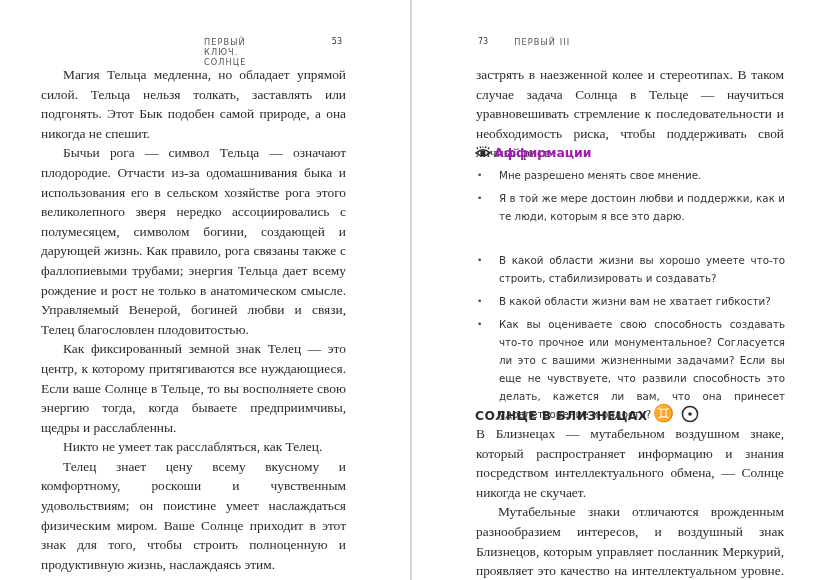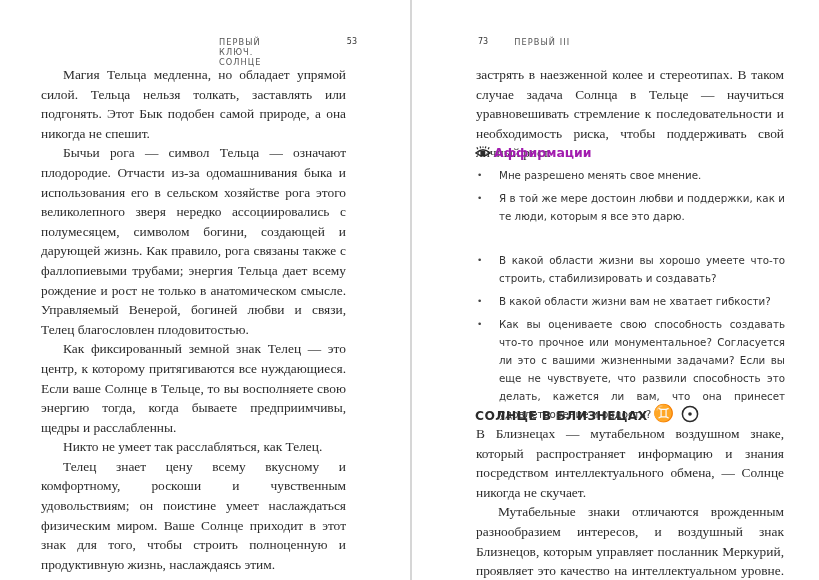--- a/index.html
+++ b/index.html
@@ -16,21 +16,21 @@
       position: absolute; left: 410px; top: 0; width: 2px; height: 580px; background: #d6d6d6;
     }
     .running-head {
       position: absolute; top: 37px;
       font-family: "DejaVu Sans", sans-serif; font-size: 8.2px; letter-spacing: 1.1px;
       color: #555;
     }
     .running-head .num {
       font-family: "DejaVu Sans", sans-serif; font-weight: normal; font-size: 8px; color: #333; letter-spacing: 0;
     }
-    .rh-left { left: 219px; width: 138px; display: flex; justify-content: center; gap: 48px; }
+    .rh-left { left: 204px; width: 138px; display: flex; justify-content: center; gap: 48px; }
     .rh-right { left: 66px; display: flex; gap: 26px; }
     .body-text {
       position: absolute;
       font-family: "Liberation Serif", serif; font-size: 13.4px; line-height: 19.6px;
       color: #2b2b2b; text-align: justify;
     }
     .left-text { left: 41px; top: 65px; width: 305px; }
     .right-text-1 { left: 64px; top: 65px; width: 308px; }
     .body-text p { margin: 0; text-indent: 22px; }
     .body-text p.noindent { text-indent: 0; }

